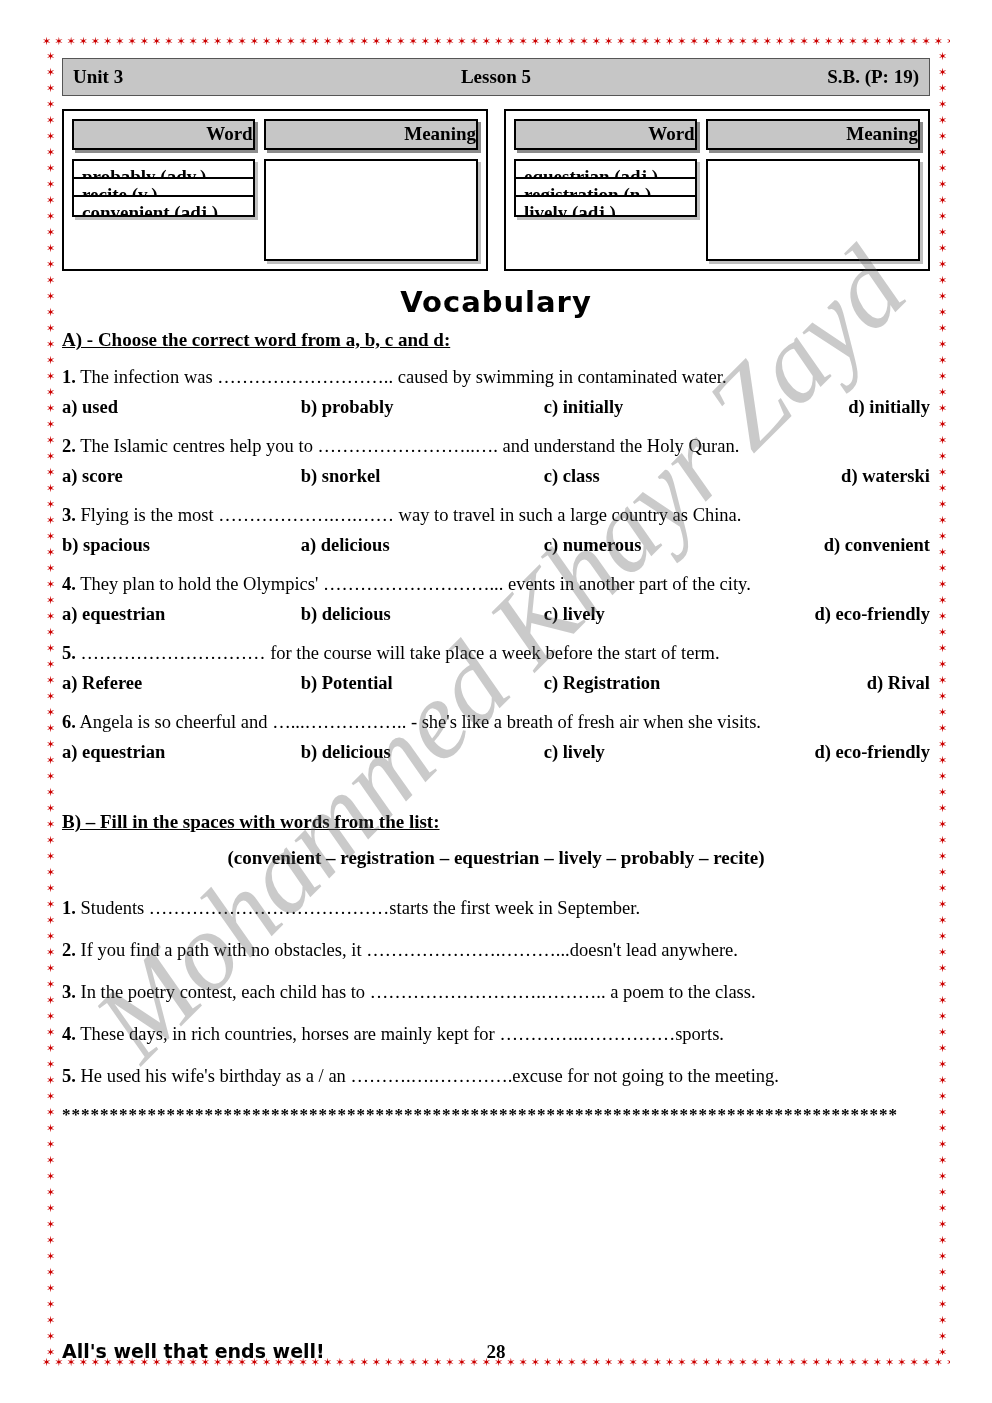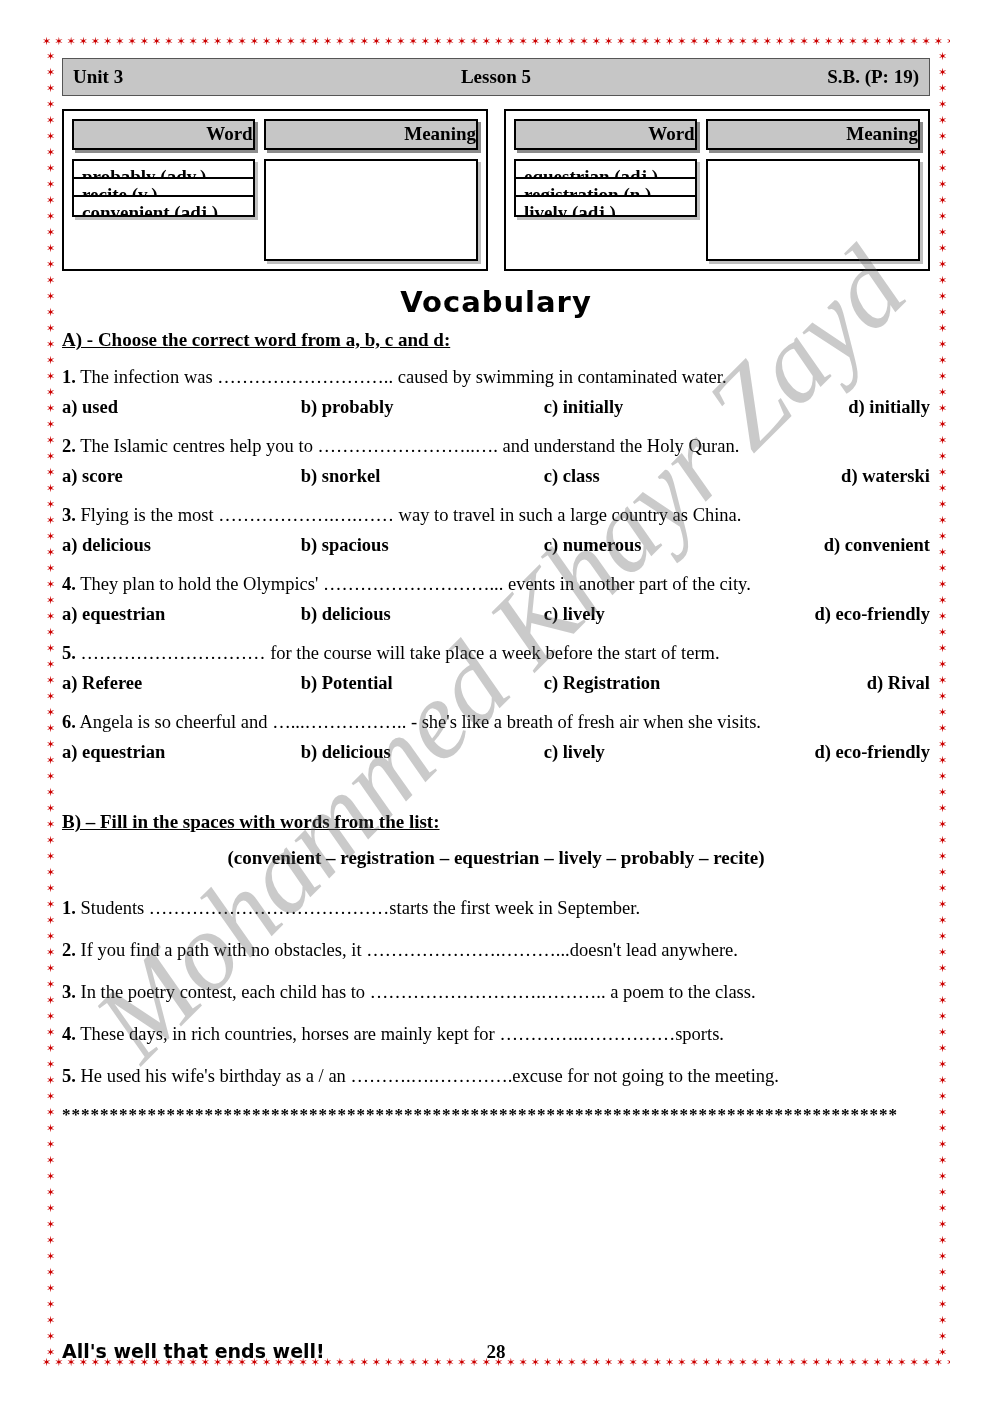--- a/index.html
+++ b/index.html
@@ -140,22 +140,22 @@
             <span>a) score</span>
             <span>b) snorkel</span>
             <span>c) class</span>
             <span>d) waterski</span>
           </div>
         </div>
 
         <div class="question">
           <div class="q-text"><span class="q-num">3.</span> <span>Flying is the most ……………….….…… way to travel in such a large country as China.</span></div>
           <div class="options">
+            <span>b) spacious</span>
             <span>a) delicious</span>
-            <span>b) spacious</span>
             <span>c) numerous</span>
             <span>d) convenient</span>
           </div>
         </div>
 
         <div class="question">
           <div class="q-text"><span class="q-num">4.</span> <span>They plan to hold the Olympics' ………………………... events in another part of the city.</span></div>
           <div class="options">
             <span>a) equestrian</span>
             <span>b) delicious</span>

